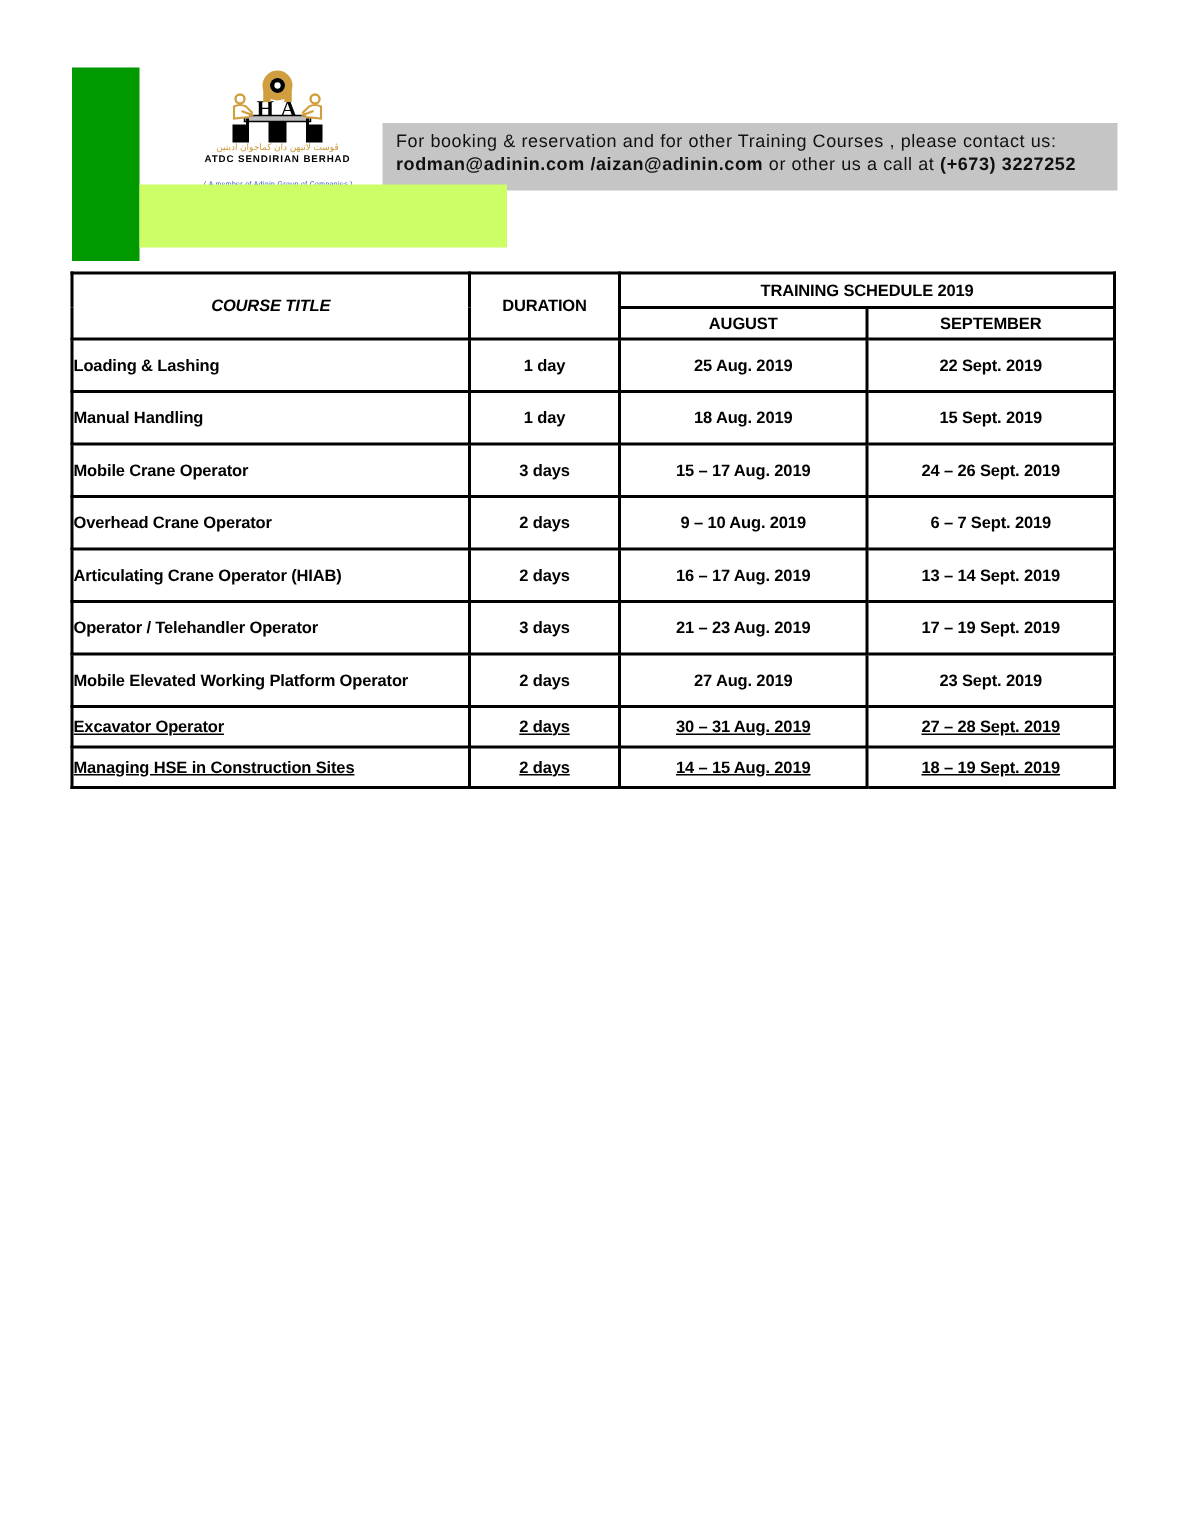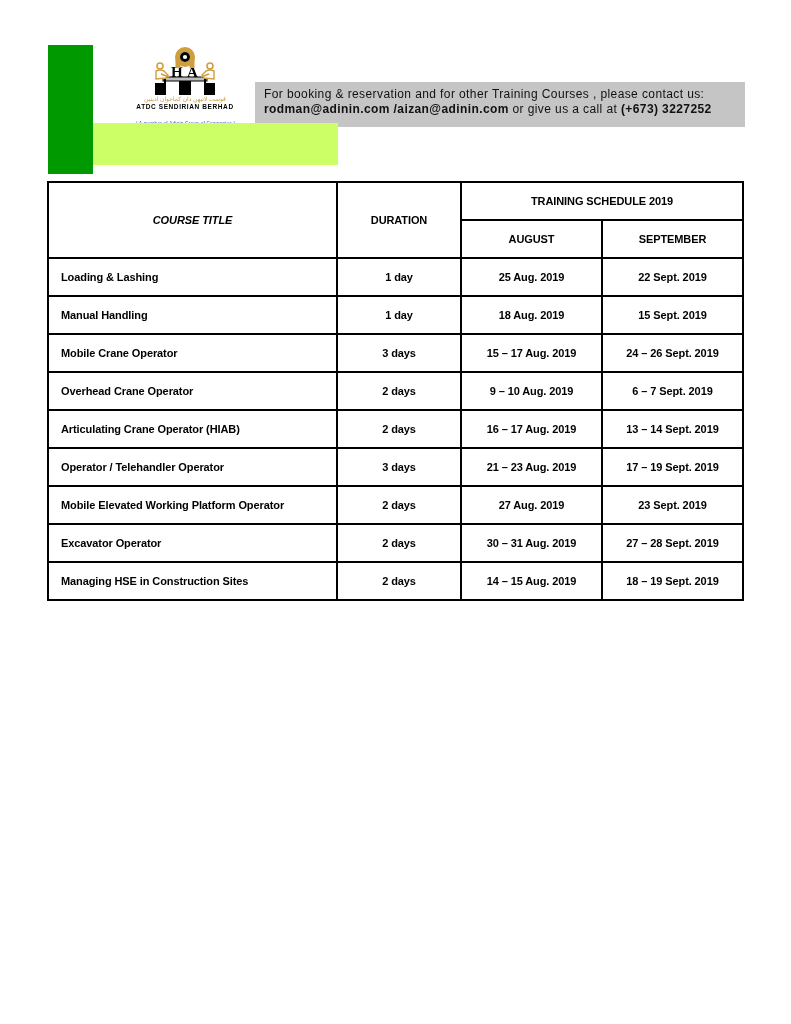--- a/index.html
+++ b/index.html
@@ -26,30 +26,30 @@
   }
   .contact-box b{letter-spacing:0.4px;text-align:right;}
   
   table.schedule{
     position:absolute;left:47px;top:181px;width:697px;z-index:2;
     border-collapse:collapse;table-layout:fixed;
   }
   table.schedule td, table.schedule th{
     border:2px solid #000;
     font-size:11px;font-weight:bold;letter-spacing:-0.1px;
-    padding:12px;vertical-align:middle;overflow:hidden;white-space:nowrap;
+    padding:0;vertical-align:middle;overflow:hidden;white-space:nowrap;
   }
   th.col-course{width:263px;font-style:italic;}
   th.col-duration{width:98px;}
   th.col-august{width:170px;margin-left:42px;}
   th.col-september{width:166px;}
   tr.hdr-top{height:23px;}
   tr.hdr-months{height:21px;}
   tr.row-tall{height:35px;}
-  tr.row-short{height:27px;}
+  tr.row-short{height:27px;text-decoration:underline;}
   td.cell-course{text-align:left;padding-left:8px;}
   td.cell-center, th{text-align:center;}
 </style>
 </head>
 <body>
 
 <div class="page">
 
   <div class="green-bar" style="background: rgb(0, 154, 0);"></div>
   <div class="light-green-bar" style="background: rgb(204, 255, 102);"></div>
@@ -83,21 +83,21 @@
       <rect x="55" y="33" width="2" height="16" fill="#000"></rect>
     </svg>
     <div class="logo-jawi">ڤوست لاتيهن دان كماجوان ادينين</div>
     <div class="logo-name">ATDC SENDIRIAN BERHAD</div>
     <div class="logo-tagline">( A member of Adinin Group of Companies )</div>
   </div>
 
   <div class="contact-box" style="background: rgb(197, 197, 197);">
     <span>For booking &amp; reservation and for other Training Courses , please contact us:</span><br>
     <b>rodman@adinin.com</b>
-    <b>/aizan@adinin.com</b><span> or give us a call at </span><b>(+673) 3227252</b>
+    <b>/aizan@adinin.com</b><span> or other us a call at </span><b>(+673) 3227252</b>
   </div>
 
   <table class="schedule">
     <tbody>
       <tr class="hdr-top">
         <th class="col-course" rowspan="2">COURSE TITLE</th>
         <th class="col-duration" rowspan="2">DURATION</th>
         <th colspan="2">TRAINING SCHEDULE 2019</th>
       </tr>
       <tr class="hdr-months">

